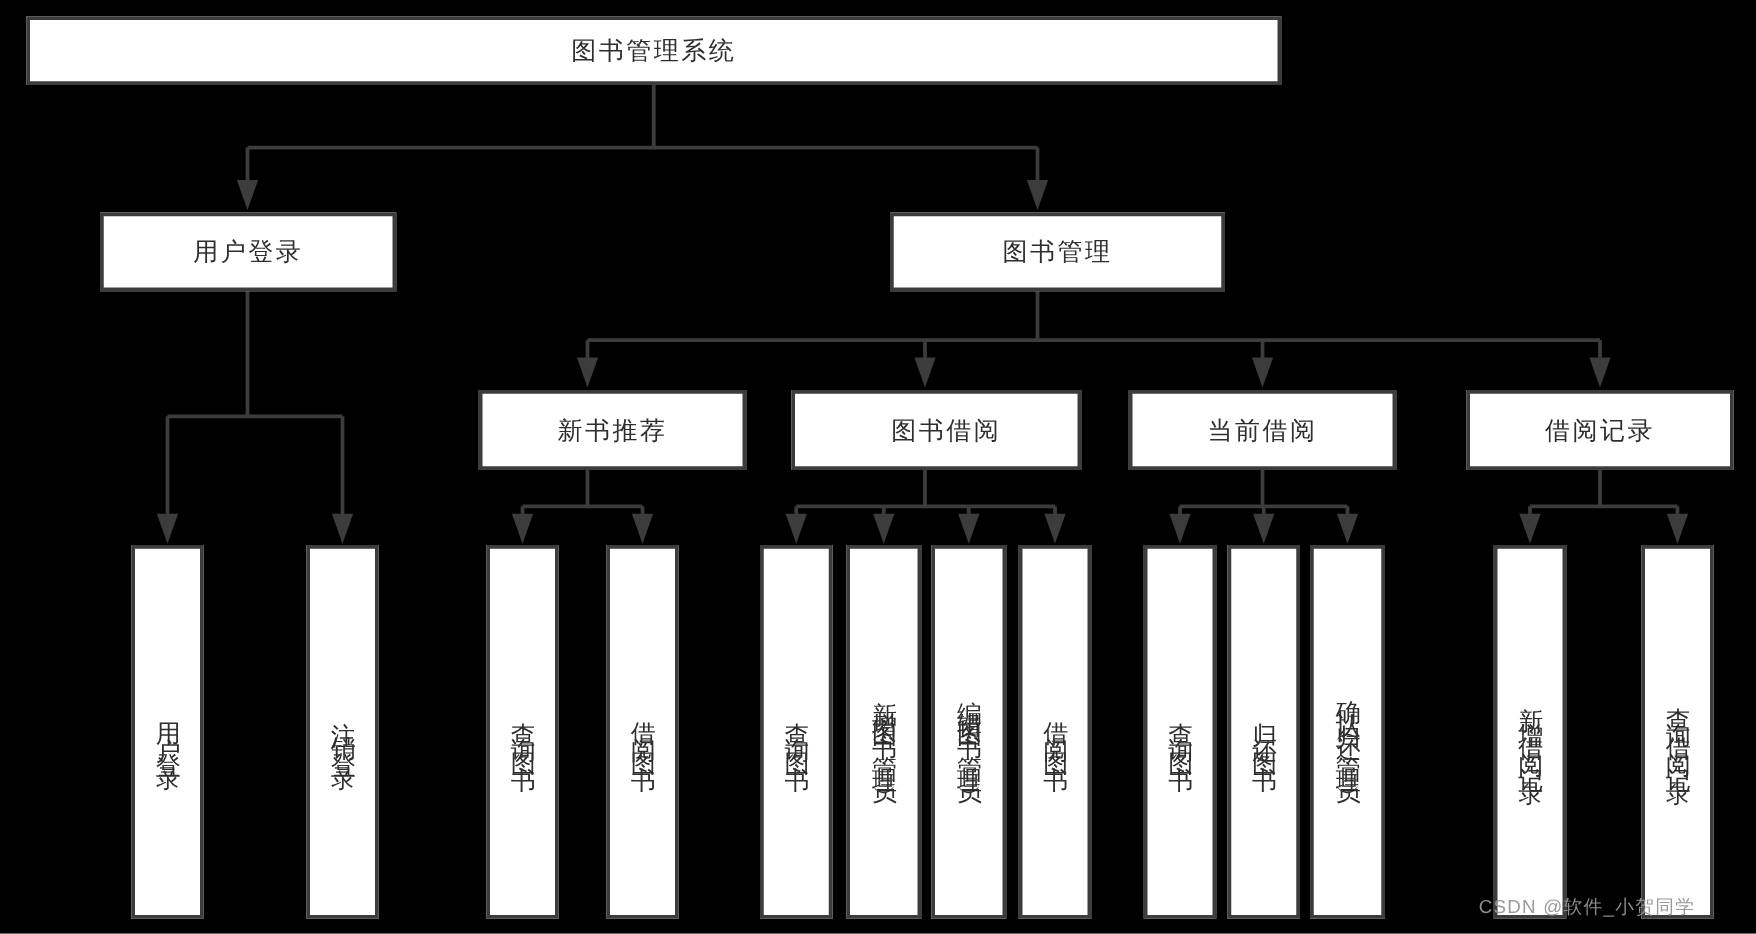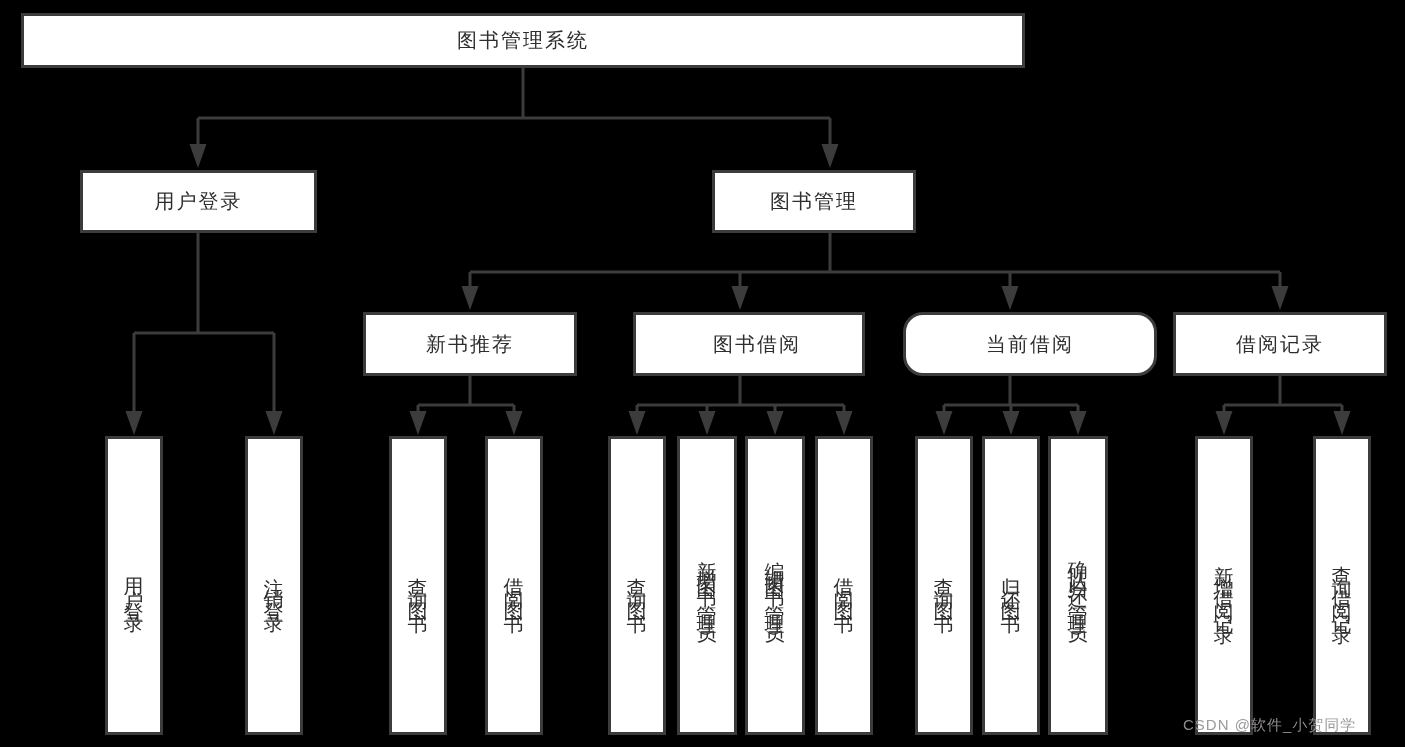--- a/index.html
+++ b/index.html
@@ -100,31 +100,31 @@
       </g>
   </svg>
 
   <div class="box" style="left:21px; top:13px; width:1004px; height:55px;">
     <span class="hlabel">图书管理系统</span>
   </div>
 
   <div class="box" style="left:80px; top:170px; width:237px; height:63px;">
     <span class="hlabel">用户登录</span>
   </div>
-  <div class="box" style="left:712px; top:170px; width:204px; height:63px;">
+  <div class="box" style="left:712px; top:170px; width:268px; height:63px;">
     <span class="hlabel">图书管理</span>
   </div>
 
-  <div class="box" style="left:363px; top:312px; width:214px; height:64px;">
+  <div class="box" style="left:383px; top:312px; width:214px; height:64px;">
     <span class="hlabel">新书推荐</span>
   </div>
   <div class="box" style="left:633px; top:312px; width:232px; height:64px;padding-left:16px;">
     <span class="hlabel">图书借阅</span>
   </div>
-  <div class="box" style="left:903px; top:312px; width:254px; height:64px;border-radius:20px;">
+  <div class="box" style="left:903px; top:312px; width:214px; height:64px;">
     <span class="hlabel">当前借阅</span>
   </div>
   <div class="box" style="left:1173px; top:312px; width:214px; height:64px;font-family:Liberation Serif, serif;">
     <span class="hlabel">借阅记录</span>
   </div>
 
   <div class="box" style="left:105px; top:436px; width:58px; height:299px;">
     <span class="vlabel">用户登录</span>
   </div>
   <div class="box" style="left:245px; top:436px; width:58px; height:299px;">

